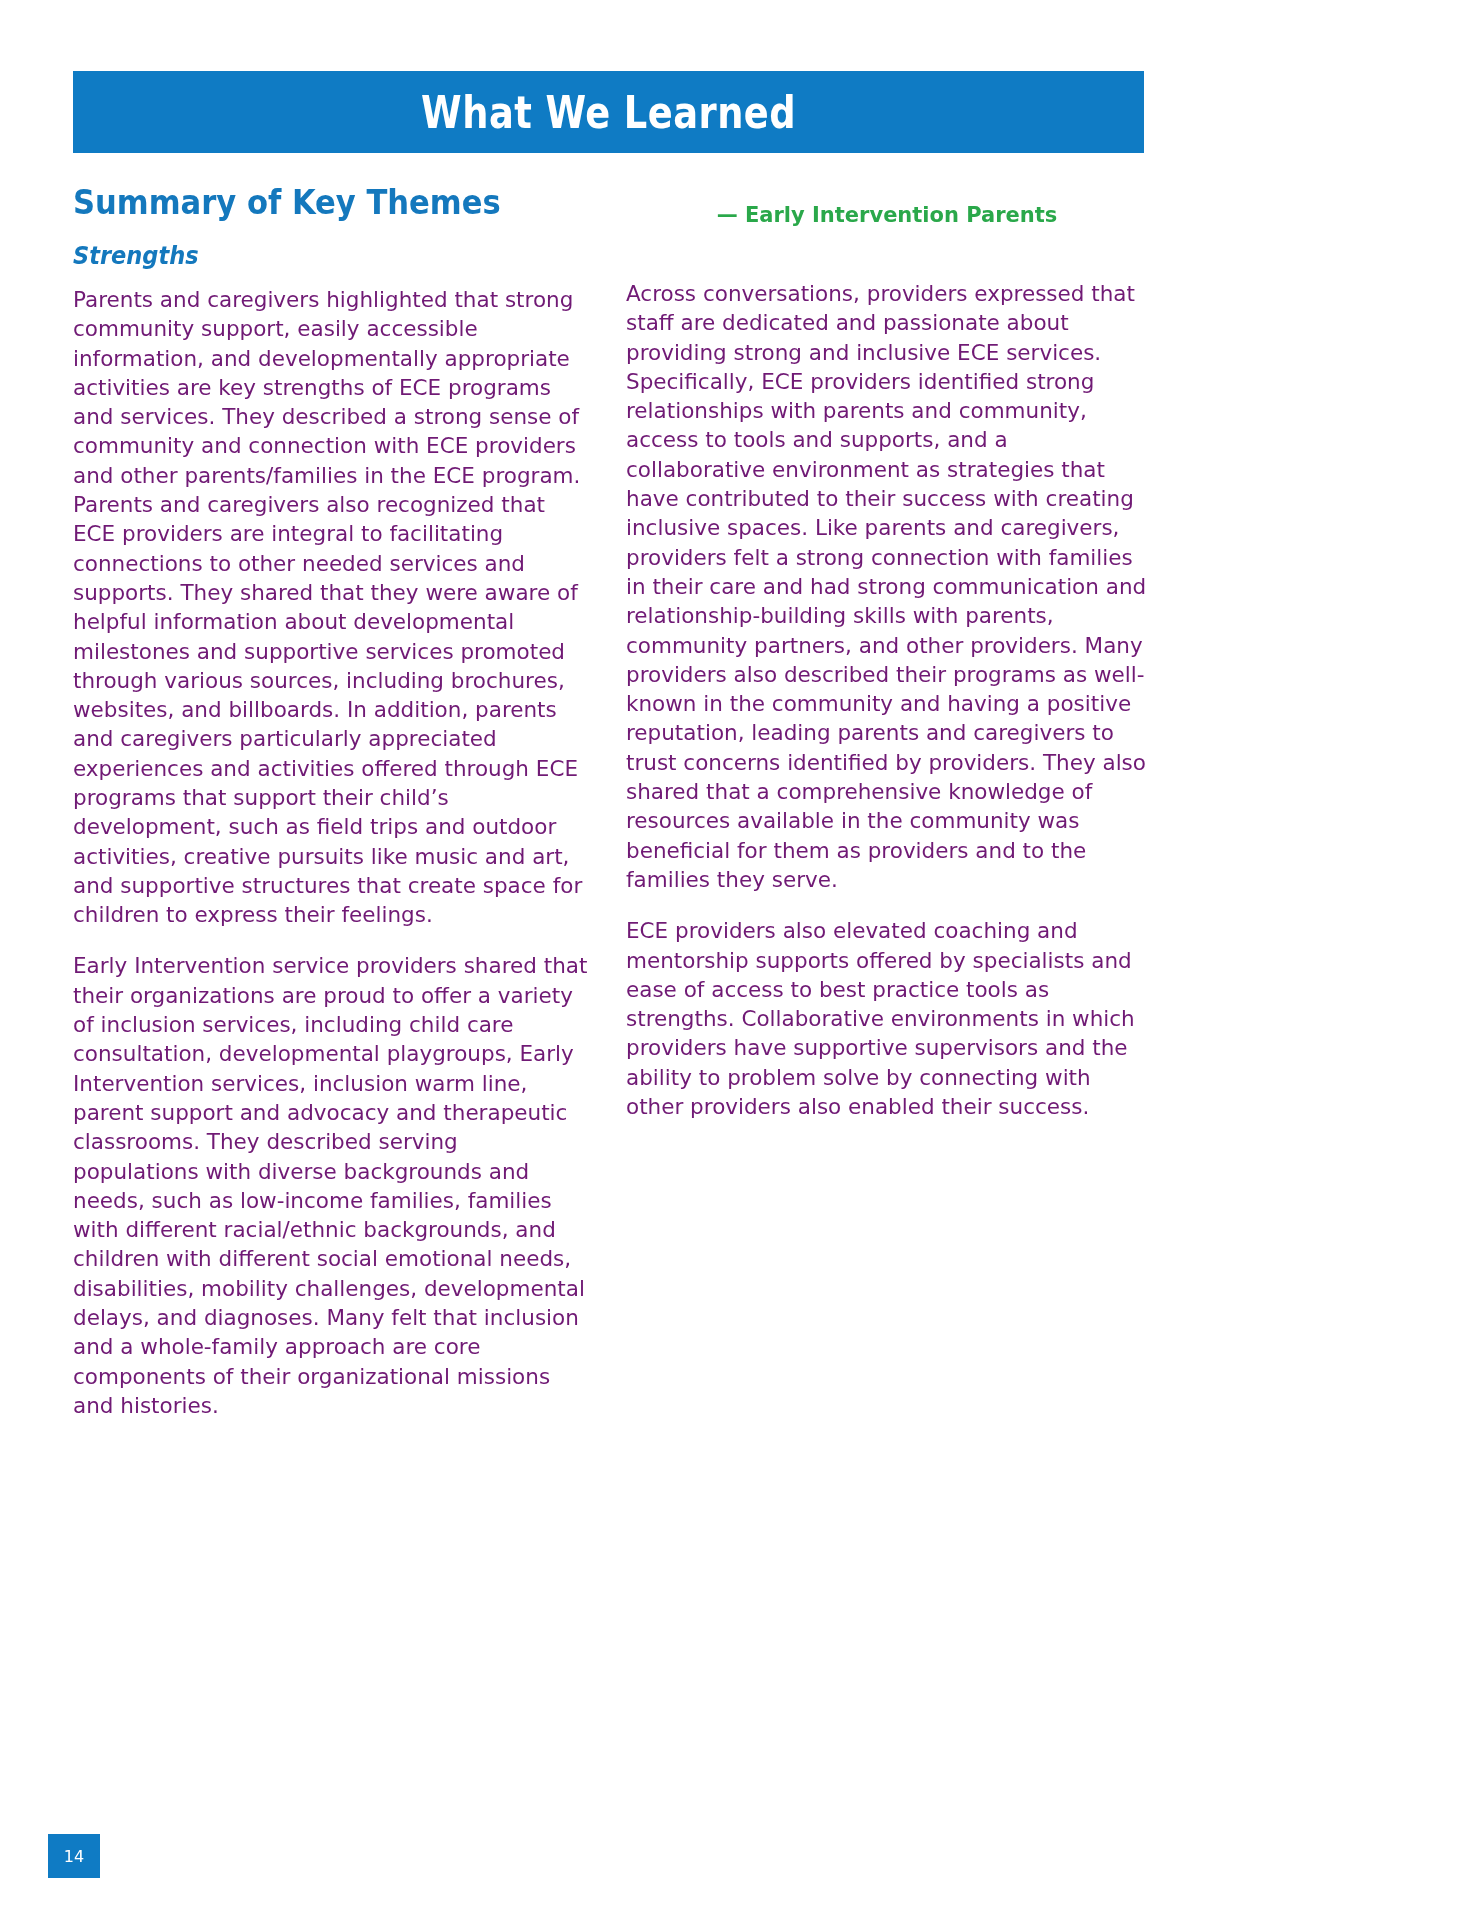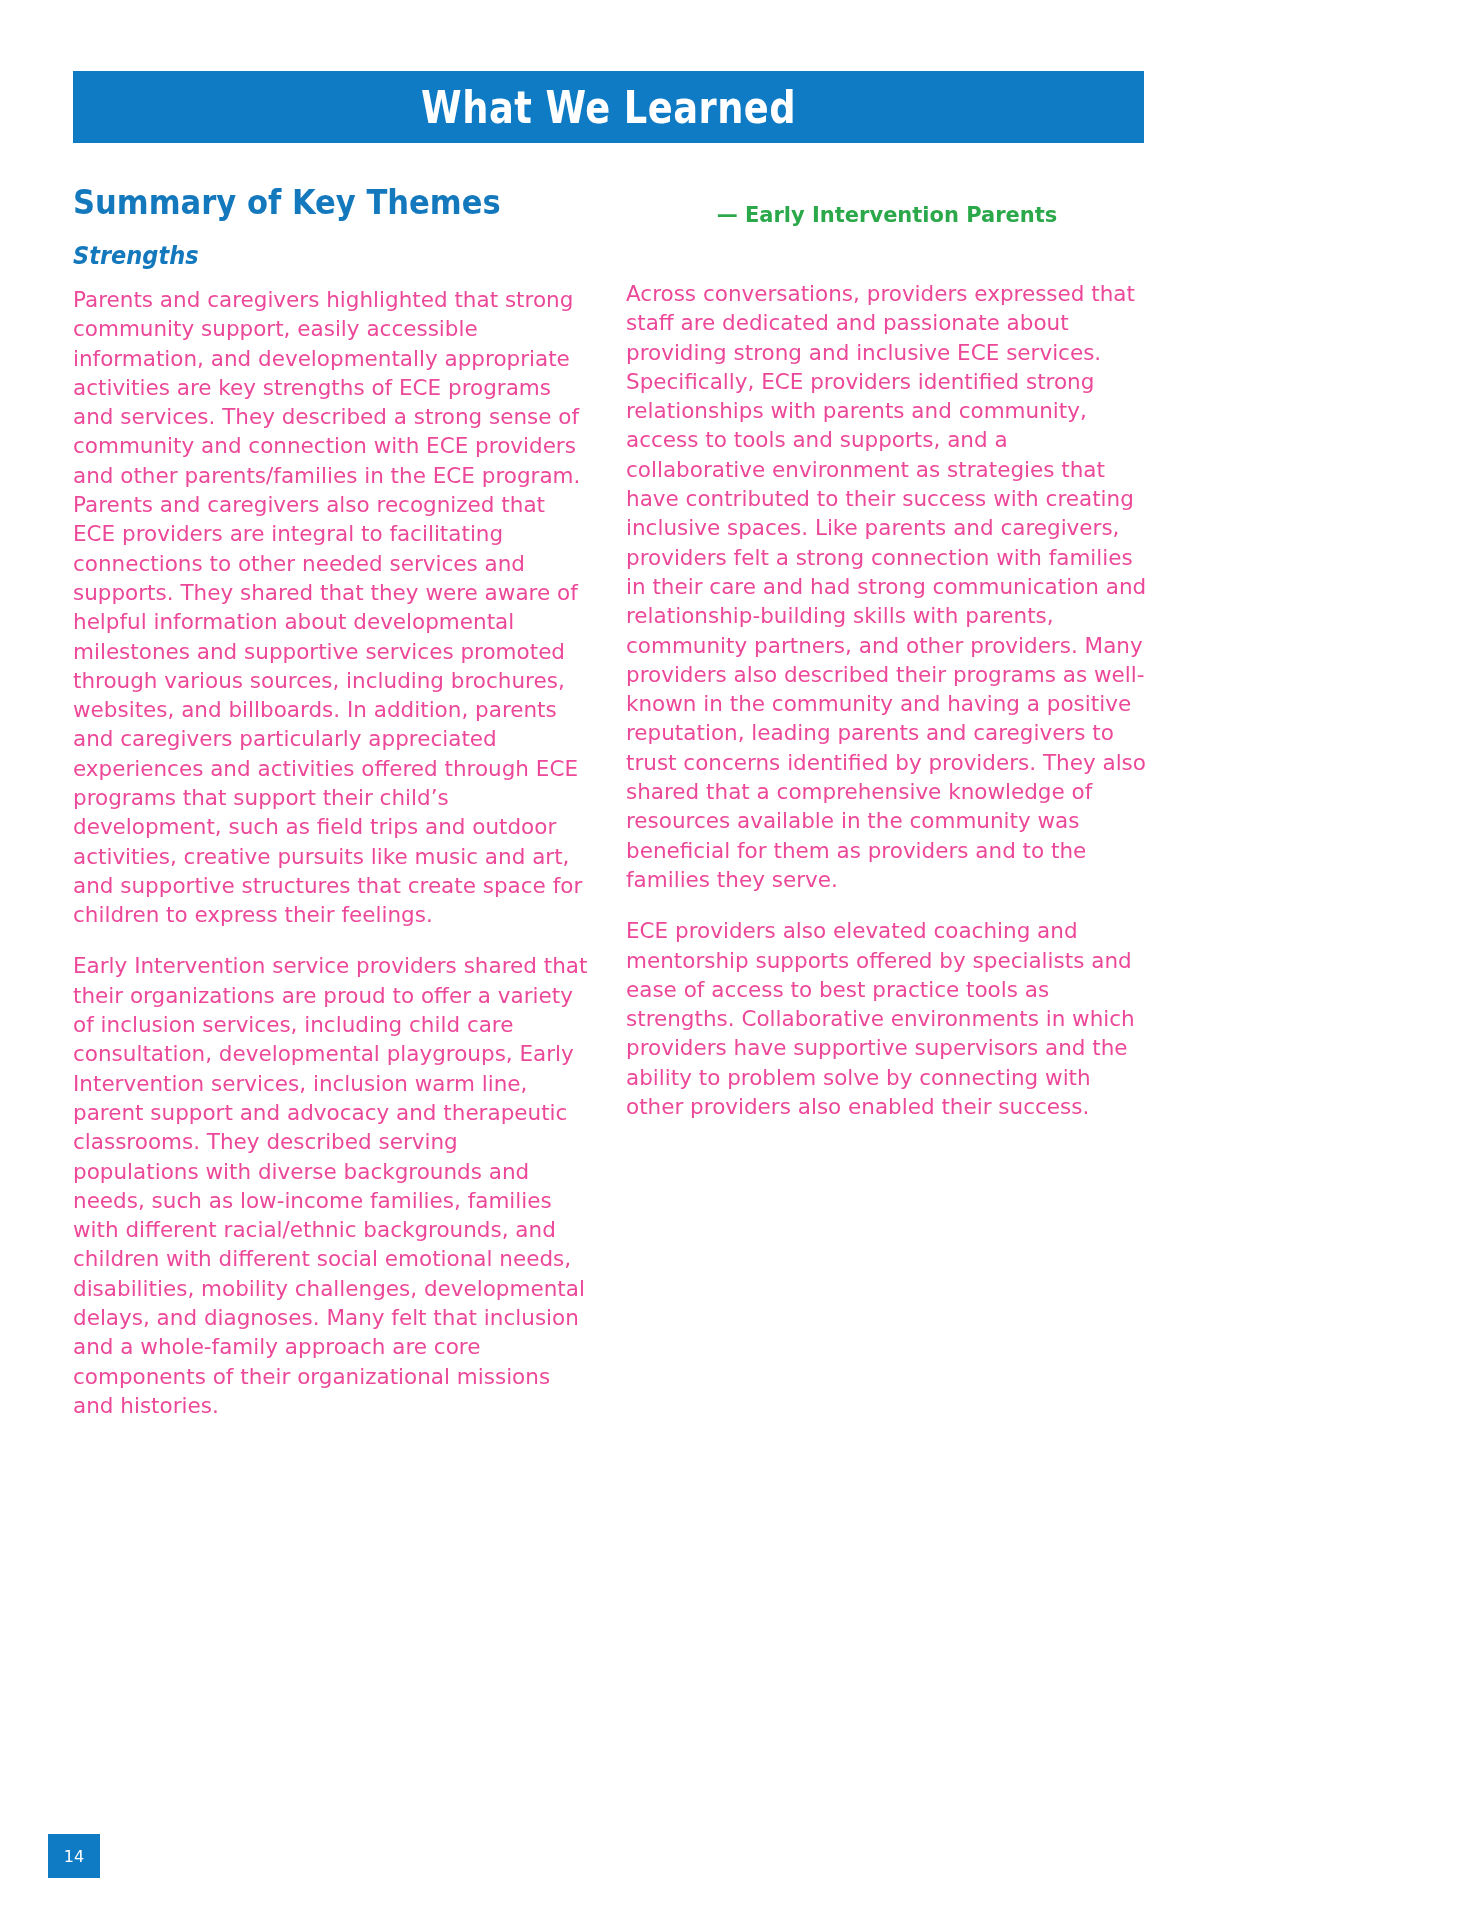--- a/index.html
+++ b/index.html
@@ -21,21 +21,21 @@
     inset: 0;
     background: #ffffff;
   }
 
   
   .banner {
     position: absolute;
     left: 73px;
     top: 71px;
     width: 1071px;
-    height: 72px;
+    height: 82px;
     background: #0f7bc4;
     display: flex;
     align-items: center;
     justify-content: center;
   }
   .banner-title {
     color: #ffffff;
     font-size: 44px;
     font-weight: bold;
     letter-spacing: 0.5px;
@@ -85,21 +85,21 @@
     margin: 0 0 16px 0;
     line-height: 1.05;
     transform: scaleX(0.9);
     transform-origin: left center;
   }
 
   
   .body-par {
     font-size: 21.5px;
     line-height: 29.3px;
-    color: #ec4899;
+    color: #701a75;
     margin: 0 0 22px 0;
     font-family: "DejaVu Sans", sans-serif;
     text-align: left;
   }
   .body-par:last-child { margin-bottom: 0; }
 
   
   .pullquote {
     text-align: center;
     margin: 0 0 52px 0;

